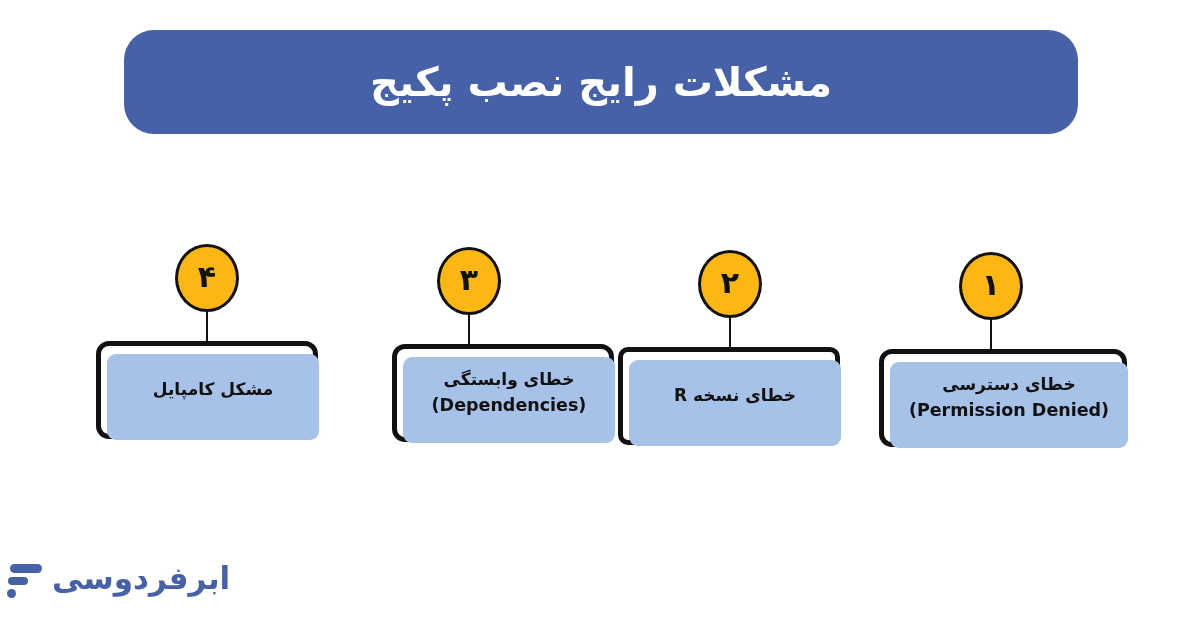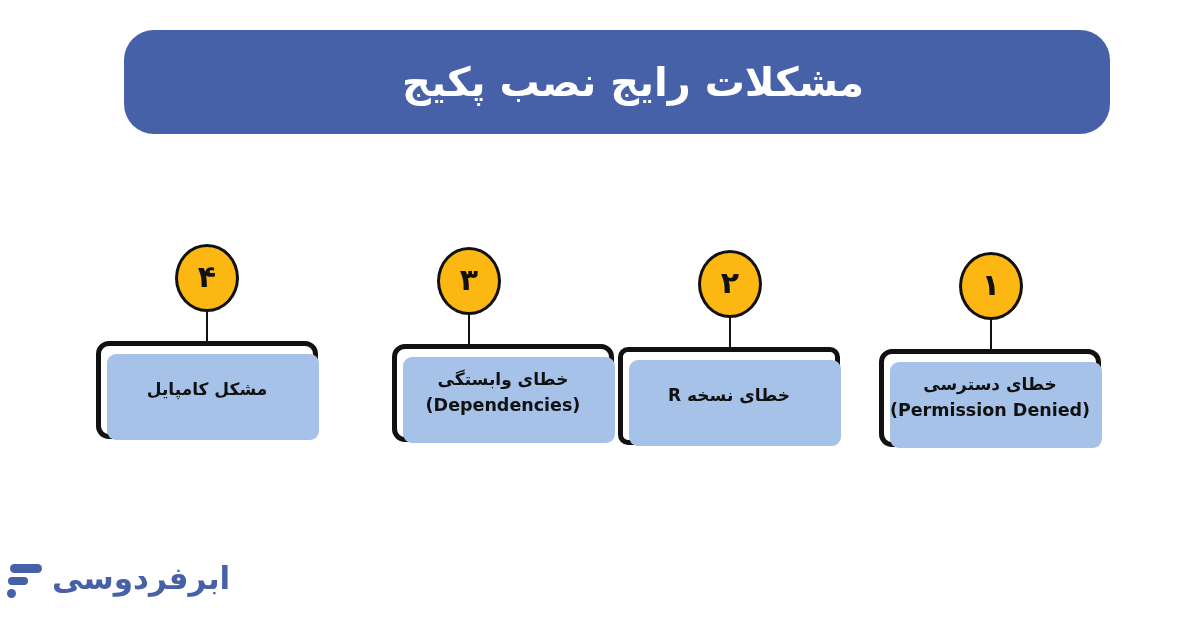--- a/index.html
+++ b/index.html
@@ -20,21 +20,20 @@
     position: absolute;
     left: 124px;
     top: 30px;
     width: 954px;
     height: 104px;
     background: #4761a9;
     border-radius: 30px;
     display: flex;
     align-items: center;
     justify-content: center;
-    padding-left: 32px;
   }
   .banner-title {
     color: #ffffff;
     font-size: 40px;
     font-weight: bold;
     direction: rtl;
     unicode-bidi: isolate;
     letter-spacing: 0px;
     line-height: 1.1;
     text-align: center;
@@ -110,20 +109,21 @@
     position: absolute;
     left: 0;
     top: 0;
     width: 100%;
     height: 100%;
     display: flex;
     flex-direction: column;
     justify-content: center;
     gap: 4px;
     z-index: 3;
+    padding-left: 6px;
   }
   .card-line {
     font-size: 17px;
     font-weight: bold;
     color: #111111;
     direction: rtl;
     unicode-bidi: isolate;
     text-align: center;
     line-height: 1.25;
     white-space: nowrap;
@@ -231,21 +231,21 @@
 
       </div>
     </div>
   </div>
 
   <div class="node">
     <div class="badge" style="left:959px; top:252px;">
       <span class="badge-num">۱</span>
     </div>
     <div class="connector" style="left:990px; top:318px; height:32px;"></div>
-    <div class="card" style="left:879px; top:349px; width:222px; height:98px;">
+    <div class="card" style="left:879px; top:349px; width:248px; height:98px;">
       <div class="card-fill"></div>
       <div class="card-text">
         <div class="card-line">خطای دسترسی</div>
         <div class="card-line latin">(Permission Denied)</div>
       </div>
     </div>
   </div>
 
 </div>
 

